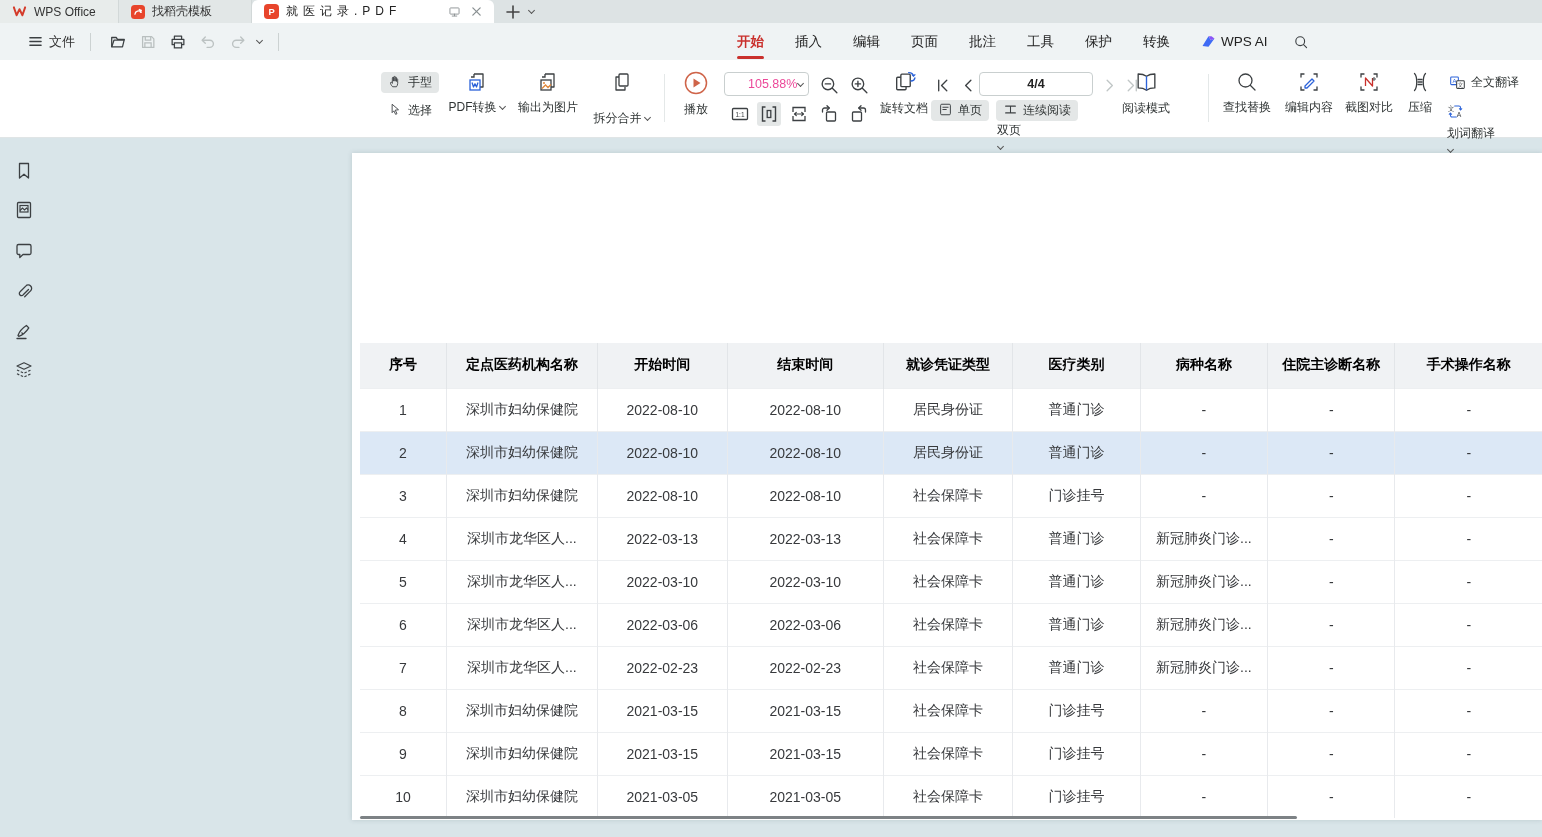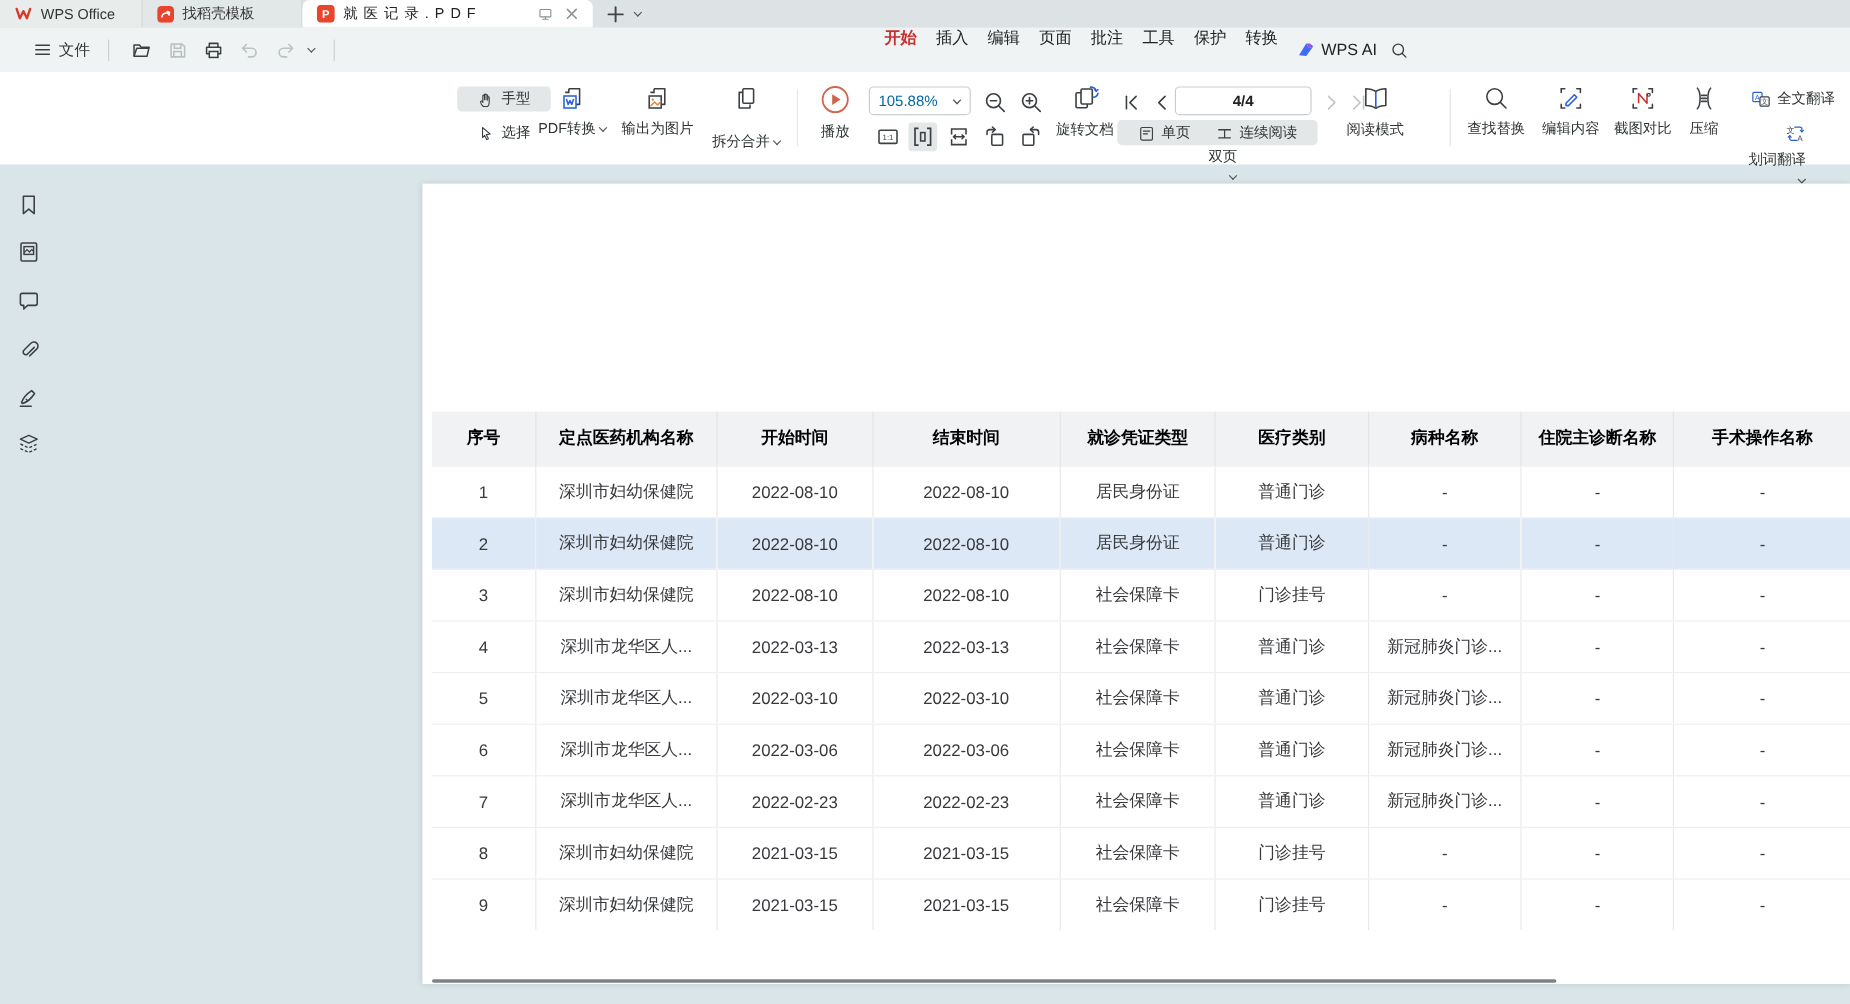--- a/index.html
+++ b/index.html
@@ -20,34 +20,34 @@
   .tab-active { width:242px; background:#fff; border-radius:6px 6px 0 0; }
   .tab-title { letter-spacing:5px; white-space:nowrap; font-size:12px; color:#222; }
   .tab-tools { margin-left:auto; display:flex; gap:10px; align-items:center; }
   .newtab { display:flex; align-items:center; gap:8px; padding-left:12px; }
 
   
   .menubar { position:absolute; left:0; top:23px; right:0; height:37px; background:#eff3f4; display:flex; align-items:center; font-size:13px; }
   .mb-left { display:flex; align-items:center; gap:6px; padding-left:28px; }
   .qicon { display:inline-flex; padding:3px; border-radius:3px; }
   .vdiv { width:1px; height:18px; background:#ccd2d2; margin:0 9px; }
-  .menus { position:absolute; left:737px; top:0; height:37px; display:flex; gap:16px; font-size:13.5px; }
+  .menus { position:absolute; left:737px; top:0; height:37px; display:flex; align-items:center; gap:31px; font-size:13.5px; }
   .menu-item { position:relative; cursor:default; color:#222; }
   .menu-item.active { color:#c9302c; font-weight:bold; }
   .menu-item.active::after { content:""; position:absolute; left:0; right:0; bottom:-8px; height:3px; background:#c9302c; border-radius:2px; }
   .wpsai { display:flex; align-items:center; gap:5px; }
 
   
   .ribbon { position:absolute; left:0; top:60px; right:0; height:77px; background:#fff; box-shadow:0 1px 0 #e0e5e6; }
   .vbtn { position:absolute; top:10px; display:flex; flex-direction:column; align-items:center; gap:5px; font-size:12px; color:#2f3434; }
   .vbtn .lab { display:flex; align-items:center; gap:2px; white-space:nowrap; }
-  .pill { position:absolute; display:flex; align-items:flex-end; gap:5px; font-size:12px; color:#2f3434; padding:2px 17px; border-radius:4px; white-space:nowrap; }
+  .pill { position:absolute; display:flex; align-items:flex-start; gap:5px; font-size:12px; color:#2f3434; padding:2px 7px; border-radius:4px; white-space:nowrap; }
   .sel { background:#e4e7e7; }
   .rdiv { position:absolute; top:14px; width:1px; height:48px; background:#e4e8e8; }
-  .zoombox { position:absolute; left:724px; top:12px; width:85px; height:24px; border:1px solid #c9cfcf; border-radius:4px; display:flex; align-items:center; justify-content:space-between; padding:0 7px; font-size:12.5px; color:#0369a1; background:#fff; }
+  .zoombox { position:absolute; left:724px; top:12px; width:85px; height:24px; border:1px solid #c9cfcf; border-radius:4px; display:flex; align-items:center; justify-content:space-between; padding:0 23px; font-size:12.5px; color:#ec4899; background:#fff; }
   .pagebox { position:absolute; left:979px; top:12px; width:114px; height:24px; border:1px solid #c9cfcf; border-radius:4px; display:flex; align-items:center; justify-content:center; font-size:12.5px; font-weight:bold; color:#222; background:#fff; }
   .icbtn { position:absolute; display:inline-flex; padding:2px; border-radius:3px; }
   .caret { width:7px; height:7px; display:inline-block; position:relative; }
   .caret::before { content:""; position:absolute; left:1px; top:0px; width:4px; height:4px; border-right:1.3px solid #555; border-bottom:1.3px solid #555; transform:rotate(45deg); }
 
   
   .sidebar { position:absolute; left:0; top:137px; bottom:0; width:44px; }
   .sbicon { position:absolute; left:12px; display:inline-flex; padding:2px; border-radius:3px; }
 
   
@@ -621,16 +621,27 @@
           <td>9</td>
           <td>深圳市妇幼保健院</td>
           <td>2021-03-15</td>
           <td>2021-03-15</td>
           <td>社会保障卡</td>
           <td>门诊挂号</td>
           <td>-</td>
           <td>-</td>
           <td>-</td>
         </tr>
+        <tr>
+          <td>10</td>
+          <td>深圳市妇幼保健院</td>
+          <td>2021-03-05</td>
+          <td>2021-03-05</td>
+          <td>社会保障卡</td>
+          <td>门诊挂号</td>
+          <td>-</td>
+          <td>-</td>
+          <td>-</td>
+        </tr>
       </tbody>
   </table>
   <div class="tbl-bottom-bar"></div>
 </div>
 
 </body></html>

